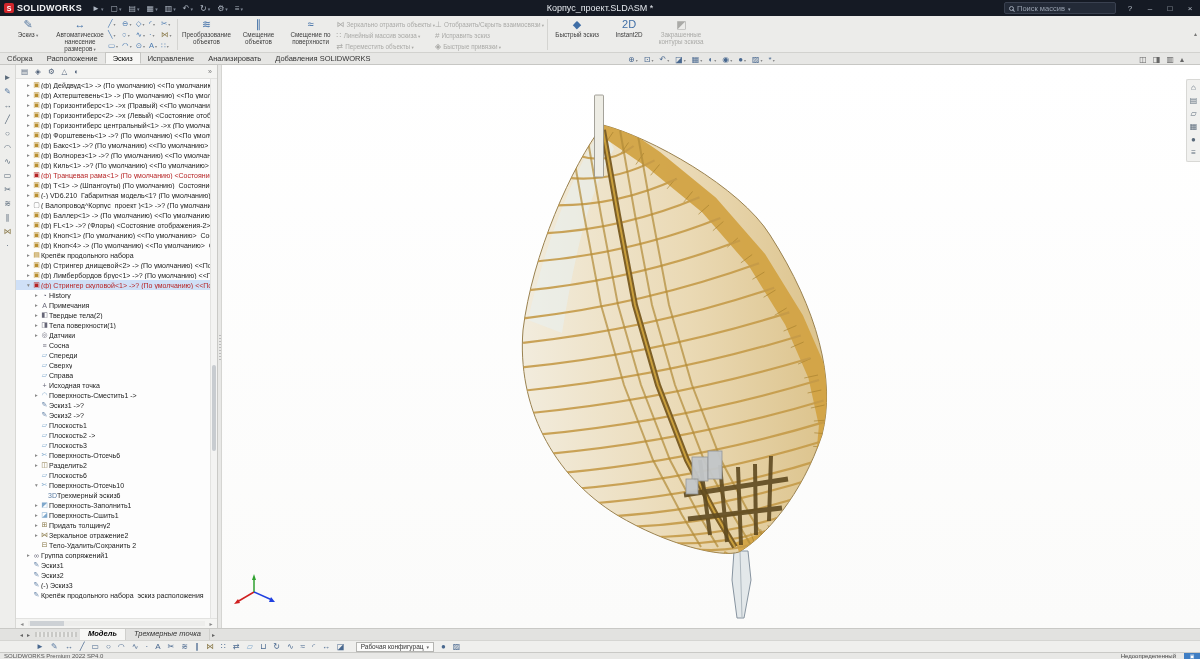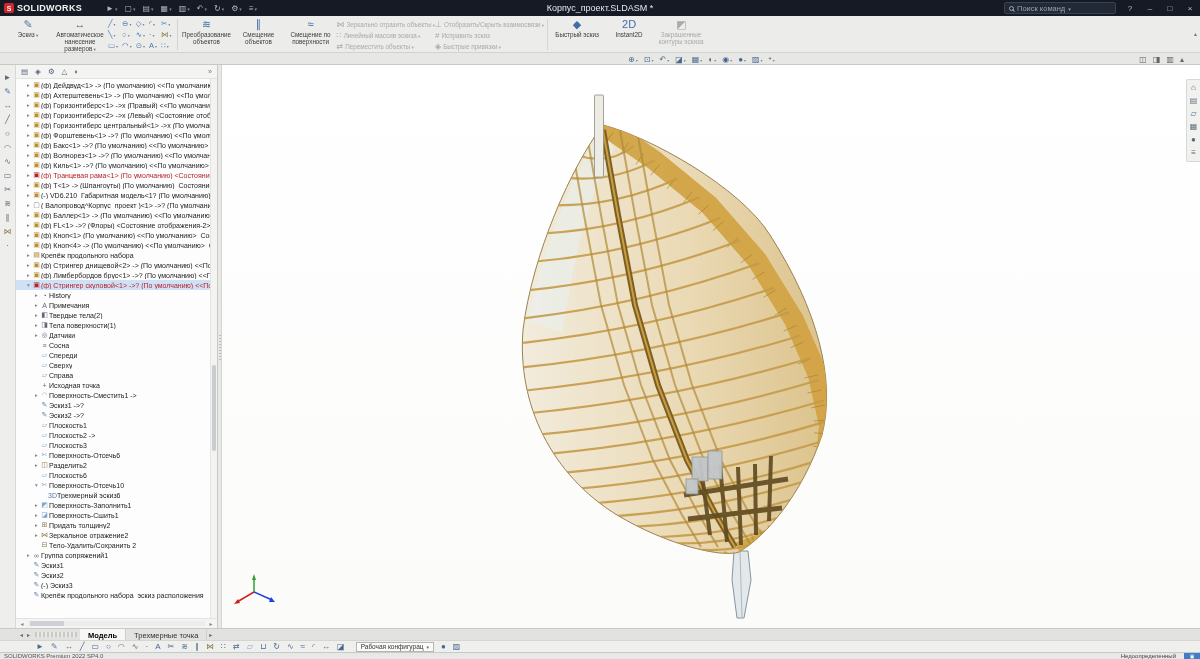--- a/index.html
+++ b/index.html
@@ -3,21 +3,21 @@
 <meta charset="utf-8">
 <style>
   * { box-sizing: border-box; margin: 0; padding: 0; }
   html,body { width:1200px; height:659px; overflow:hidden; }
   body { font-family:"Liberation Sans","DejaVu Sans",sans-serif; font-size:8px; color:#333; background:#fff; }
   .app { width:1200px; height:659px; display:flex; flex-direction:column; position:relative; }
 
   
   .titlebar { height:16px; background:#151a24; display:flex; align-items:center; color:#c9cfd8; flex:none; position:relative; padding:0 4px; }
   .logo-mark { width:10px; height:10px; background:#d1262c; border-radius:2px; color:#fff; font-size:7px; font-weight:bold; display:flex; align-items:center; justify-content:center; margin-right:3px; flex:none; }
-  .logo-text { color:#f2f3f5; font-weight:bold; font-size:9px; letter-spacing:.3px; margin-right:24px; }
+  .logo-text { color:#f2f3f5; font-weight:bold; font-size:9px; letter-spacing:.3px; margin-right:10px; }
   .qi { display:flex; align-items:center; gap:7px; }
   .qi .qbtn { display:flex; align-items:center; gap:1px; color:#aeb6c2; font-size:8px; cursor:default; }
   .qi .caret::after { content:"▾"; font-size:5px; color:#7d8694; }
   .tb-title { position:absolute; left:50%; transform:translateX(-50%); color:#e3e7ec; font-size:9px; white-space:nowrap; }
   .tb-right { margin-left:auto; display:flex; align-items:center; gap:8px; }
   .searchbox { display:flex; align-items:center; gap:3px; background:#232a37; border:1px solid #3a4150; border-radius:2px; height:12px; padding:0 4px; width:112px; color:#98a1af; font-size:7.5px; }
   .mag { width:5px; height:5px; border:1px solid #98a1af; border-radius:50%; position:relative; flex:none; }
   .mag::after { content:""; position:absolute; width:3px; height:1px; background:#98a1af; transform:rotate(45deg); right:-2px; bottom:-1px; }
   .searchbox .caret::after { content:"▾"; font-size:5px; margin-left:auto; }
   .winbtn { color:#b9c0cb; font-size:8px; width:12px; text-align:center; }
@@ -87,21 +87,21 @@
   .viewport { flex:1; position:relative; background:linear-gradient(#ffffff,#fbfbfa); min-width:0; }
   svg.scene { position:absolute; inset:0; width:100%; height:100%; }
   .right-rail { position:absolute; right:0; top:14px; width:14px; background:#f1f1ef; border:1px solid #d8d8d5; border-right:none; border-radius:2px 0 0 2px; display:flex; flex-direction:column; align-items:center; gap:5px; padding:4px 0; }
   .rr-icon { font-size:8px; color:#5a6a7a; line-height:8px; }
   .triad { position:absolute; left:10px; bottom:14px; }
 
   
   .modeltabs { height:12px; background:#e2e2e0; border-top:1px solid #c9c9c6; display:flex; align-items:stretch; flex:none; padding-left:18px; }
   .mt-arrow { font-size:6px; color:#666; display:flex; align-items:center; padding:0 2px; }
   .mt-scroll { width:42px; margin:3px 3px; background:repeating-linear-gradient(90deg,#c9c9c6 0 2px,#e9e9e7 2px 4px); }
-  .mtab { font-size:7.5px; padding:0 8px; display:flex; align-items:flex-end; color:#333; border-right:1px solid #cfcfcc; }
+  .mtab { font-size:7.5px; padding:0 8px; display:flex; align-items:flex-start; color:#333; border-right:1px solid #cfcfcc;font-style:italic; }
   .mtab.active { background:#f7f7f5; font-weight:bold; color:#000; }
 
   .bottombar { height:12px; background:#efefed; border-top:1px solid #d5d5d2; display:flex; align-items:center; gap:7px; padding-left:36px; flex:none; }
   .bb-icon { font-size:8px; color:#49688f; line-height:10px; }
   .config-box { display:flex; align-items:center; gap:3px; border:1px solid #b5b5b2; background:#fbfbfa; height:10px; font-size:6.5px; padding:0 4px; color:#333; margin-left:4px; }
   .config-box .caret::after { content:"▾"; font-size:5px; color:#666; }
 
   .statusbar { height:7px; background:#e8e8e6; border-top:1px solid #c9c9c6; display:flex; align-items:center; font-size:6px; color:#555; padding:0 0 0 4px; flex:none; }
   .sb-right { margin-left:auto; display:flex; align-items:center; gap:8px; height:100%; }
   .sb-state { color:#444; }
@@ -159,21 +159,21 @@
 
         <span class="qbtn">
           <span class="g-file-properties">≡</span>
           <span class="caret"></span>
         </span>
       </div>
     <div class="tb-title">Корпус_проект.SLDASM *</div>
     <div class="tb-right">
       <div class="searchbox">
         <span class="mag"></span>
-        <span>Поиск команд</span>
+        <span>Поиск массив</span>
         <span class="caret"></span>
       </div>
       <span class="winbtn">?</span>
       <span class="winbtn">–</span>
       <span class="winbtn">□</span>
       <span class="winbtn">×</span>
     </div>
   </div>
 
   <div class="ribbon">
@@ -334,20 +334,46 @@
 
         <div class="rb-big disabled">
           <span class="rbicon g-shaded-contours">◩</span>
           <span class="rblabel">Закрашенные контуры эскиза</span>
         </div>
       </div>
     <span class="ribbon-collapse">▴</span>
   </div>
 
   <div class="tabrow">
+    <div style="display:flex;align-items:flex-end;height:12px">
+
+        <div class="tab">
+          <span>Сборка</span>
+        </div>
+
+        <div class="tab">
+          <span>Расположение</span>
+        </div>
+
+        <div class="tab active">
+          <span>Эскиз</span>
+        </div>
+
+        <div class="tab">
+          <span>Исправление</span>
+        </div>
+
+        <div class="tab">
+          <span>Анализировать</span>
+        </div>
+
+        <div class="tab">
+          <span>Добавления SOLIDWORKS</span>
+        </div>
+      </div>
     <div class="headsup">
 
         <span class="hicon">
           <span class="g-zoom-fit">⊕</span>
           <span class="caret"></span>
         </span>
 
         <span class="hicon">
           <span class="g-zoom-area">⊡</span>
           <span class="caret"></span>

